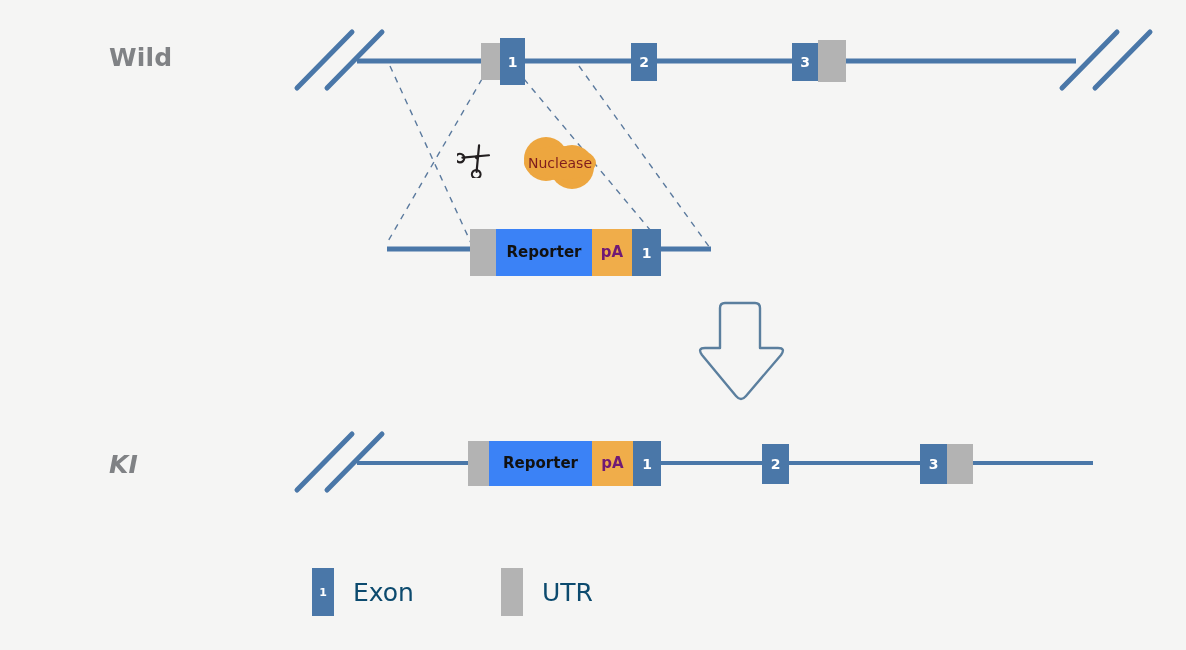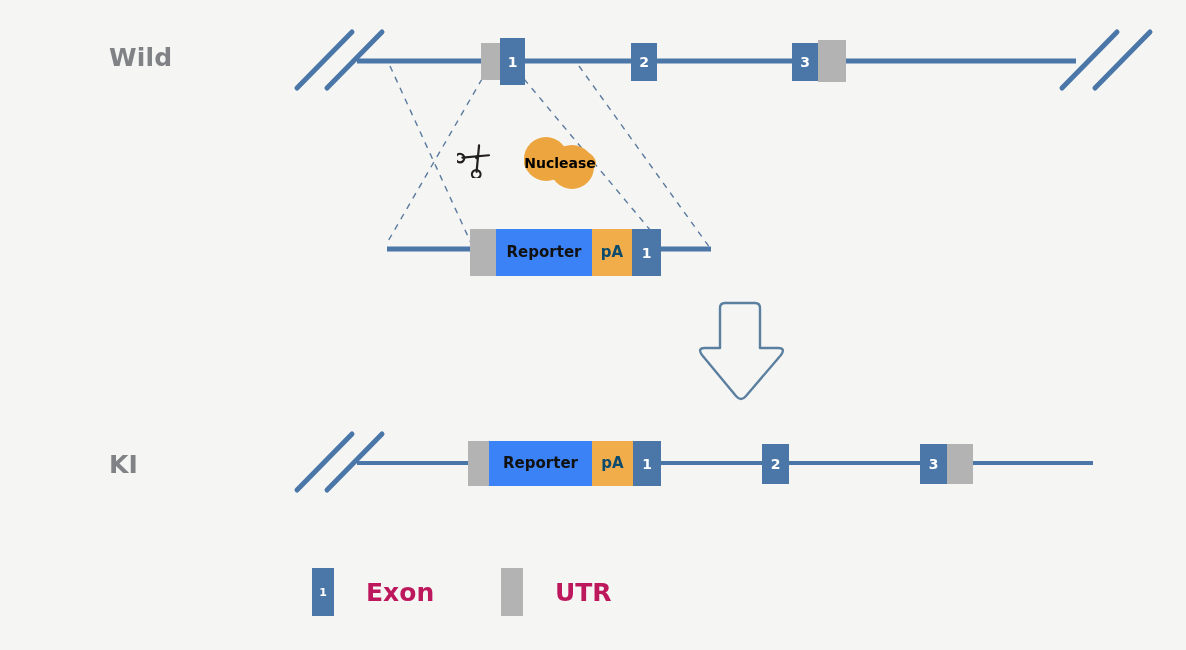--- a/index.html
+++ b/index.html
@@ -35,21 +35,21 @@
     position: absolute;
     font-size: 25px;
     font-weight: bold;
     color: #808285;
     letter-spacing: 0.2px;
     white-space: nowrap;
     line-height: 1;
   }
   #label-wild   { left: 93px;  top: 45px; }
   #label-donor  { left: 93px;  top: 230px; }
-  #label-ki     { left: 93px;  top: 452px; }
+  #label-ki     { left: 93px;  top: 452px; font-style: italic; }
 
   
   .box {
     position: absolute;
     box-sizing: border-box;
     display: flex;
     align-items: center;
     justify-content: center;
     font-weight: bold;
     line-height: 1;
@@ -62,21 +62,21 @@
   .box-utr {
     background: #b3b3b3;
   }
   .box-reporter {
     background: #3b82f6;
     color: #111111;
     font-size: 15px;
   }
   .box-pa {
     background: #f0ad4a;
-    color: #0c4a6e;
+    color: #701a75;
     font-size: 15px;
   }
 
   
   #nuclease-blob {
     position: absolute;
     left: 498px;
     top: 137px;
     width: 92px;
     height: 52px;
@@ -84,22 +84,22 @@
   #nuclease-label {
     position: absolute;
     left: 498px;
     top: 137px;
     width: 92px;
     height: 52px;
     display: flex;
     align-items: center;
     justify-content: center;
     font-size: 14px;
-    font-weight: bold;
-    color: #000000;
+    font-weight: normal;
+    color: #7f1d1d;
     line-height: 1;
   }
   #scissors-icon {
     position: absolute;
     left: 441px;
     top: 136px;
     width: 42px;
     height: 42px;
   }
 
@@ -118,24 +118,24 @@
     display: flex;
     align-items: center;
     justify-content: center;
     font-size: 11px;
     font-weight: bold;
     line-height: 1;
   }
   .legend-swatch.exon { background: #4a77a8; color: #ffffff; }
   .legend-swatch.utr  { background: #b3b3b3; }
   .legend-text {
-    margin-left: 32px;
+    margin-left: 19px;
     font-size: 25px;
-    font-weight: bold;
-    color: #be185d;
+    font-weight: normal;
+    color: #0c4a6e;
     white-space: nowrap;
     line-height: 1;
   }
 </style>
 </head>
 <body>
 
 <div id="diagram-root">
 
   <svg class="layer" viewBox="0 0 1186 650" xmlns="http://www.w3.org/2000/svg">

